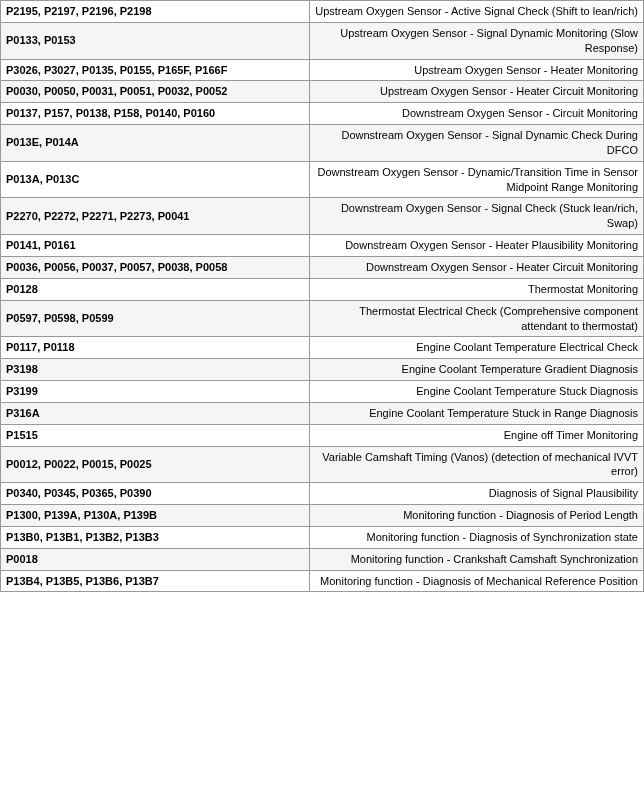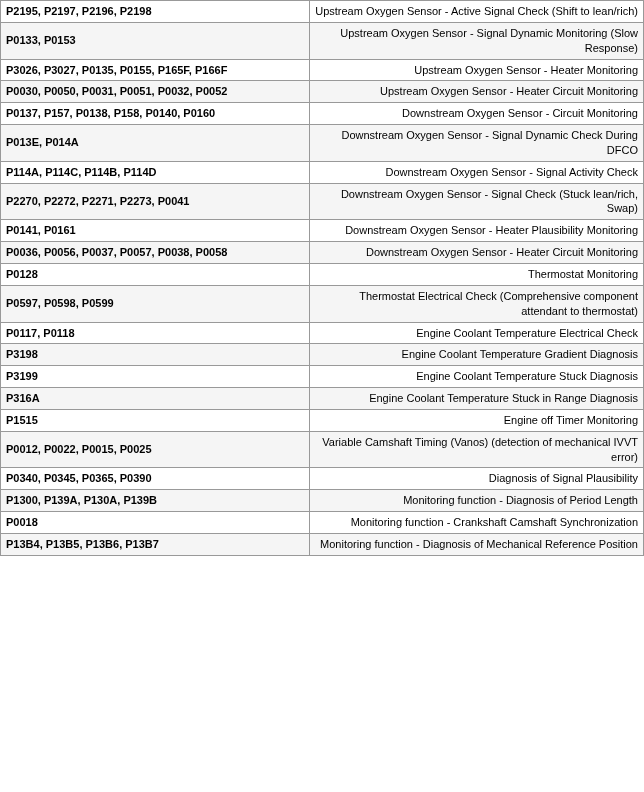--- a/index.html
+++ b/index.html
@@ -60,22 +60,22 @@
       </tr>
       <tr>
         <td>P0137, P157, P0138, P158, P0140, P0160</td>
         <td>Downstream Oxygen Sensor - Circuit Monitoring</td>
       </tr>
       <tr>
         <td>P013E, P014A</td>
         <td>Downstream Oxygen Sensor - Signal Dynamic Check During DFCO</td>
       </tr>
       <tr>
-        <td>P114A, P114C, P114B, P114D</td>
-        <td>Downstream Oxygen Sensor - Signal Activity Check</td>
+        <td>P013A, P013C</td>
+        <td>Downstream Oxygen Sensor - Dynamic/Transition Time in Sensor Midpoint Range Monitoring</td>
       </tr>
       <tr>
         <td>P2270, P2272, P2271, P2273, P0041</td>
         <td>Downstream Oxygen Sensor - Signal Check (Stuck lean/rich, Swap)</td>
       </tr>
       <tr>
         <td>P0141, P0161</td>
         <td>Downstream Oxygen Sensor - Heater Plausibility Monitoring</td>
       </tr>
       <tr>
@@ -116,20 +116,24 @@
       </tr>
       <tr>
         <td>P0340, P0345, P0365, P0390</td>
         <td>Diagnosis of Signal Plausibility</td>
       </tr>
       <tr>
         <td>P1300, P139A, P130A, P139B</td>
         <td>Monitoring function - Diagnosis of Period Length</td>
       </tr>
       <tr>
+        <td>P13B0, P13B1, P13B2, P13B3</td>
+        <td>Monitoring function - Diagnosis of Synchronization state</td>
+      </tr>
+      <tr>
         <td>P0018</td>
         <td>Monitoring function - Crankshaft Camshaft Synchronization</td>
       </tr>
       <tr>
         <td>P13B4, P13B5, P13B6, P13B7</td>
         <td>Monitoring function - Diagnosis of Mechanical Reference Position</td>
       </tr>
     </tbody>
 </table>
 

